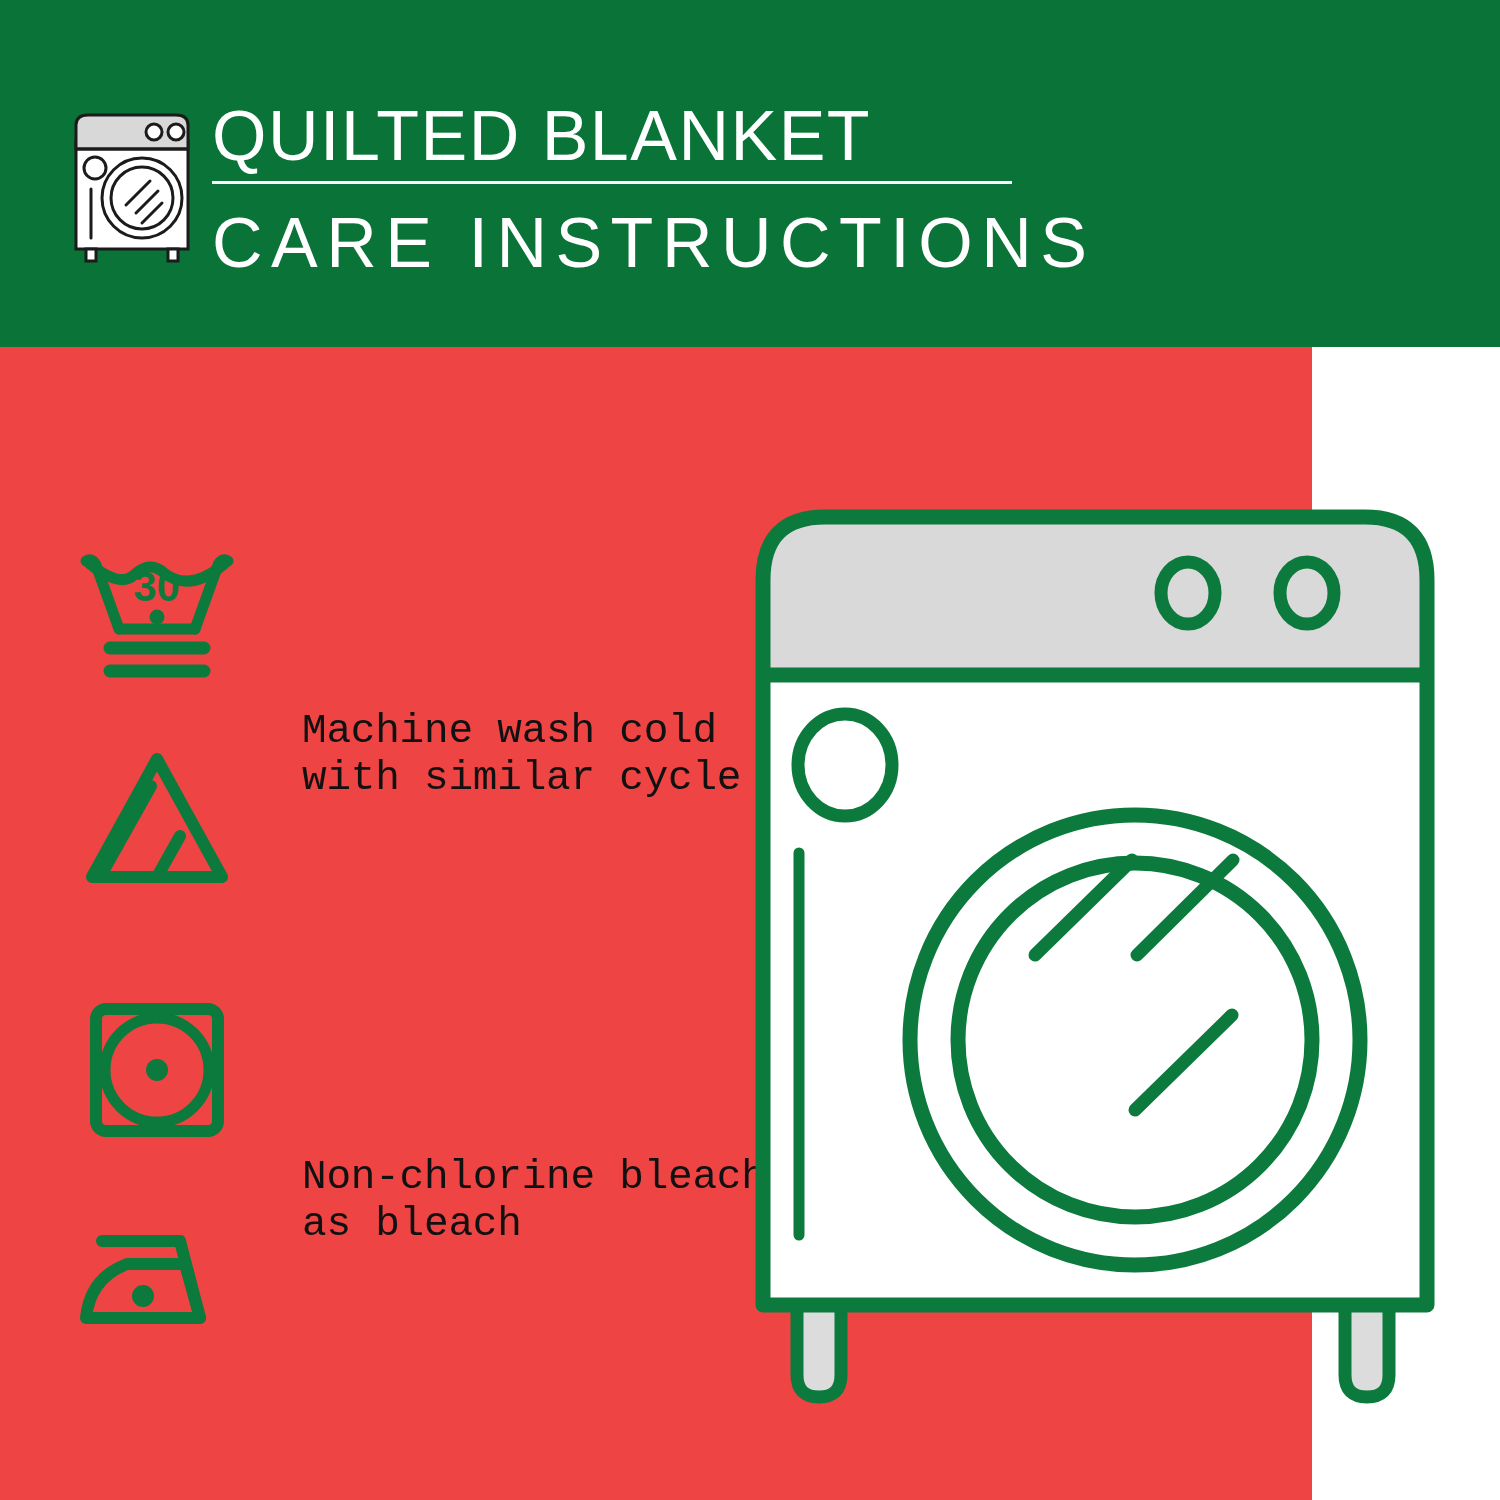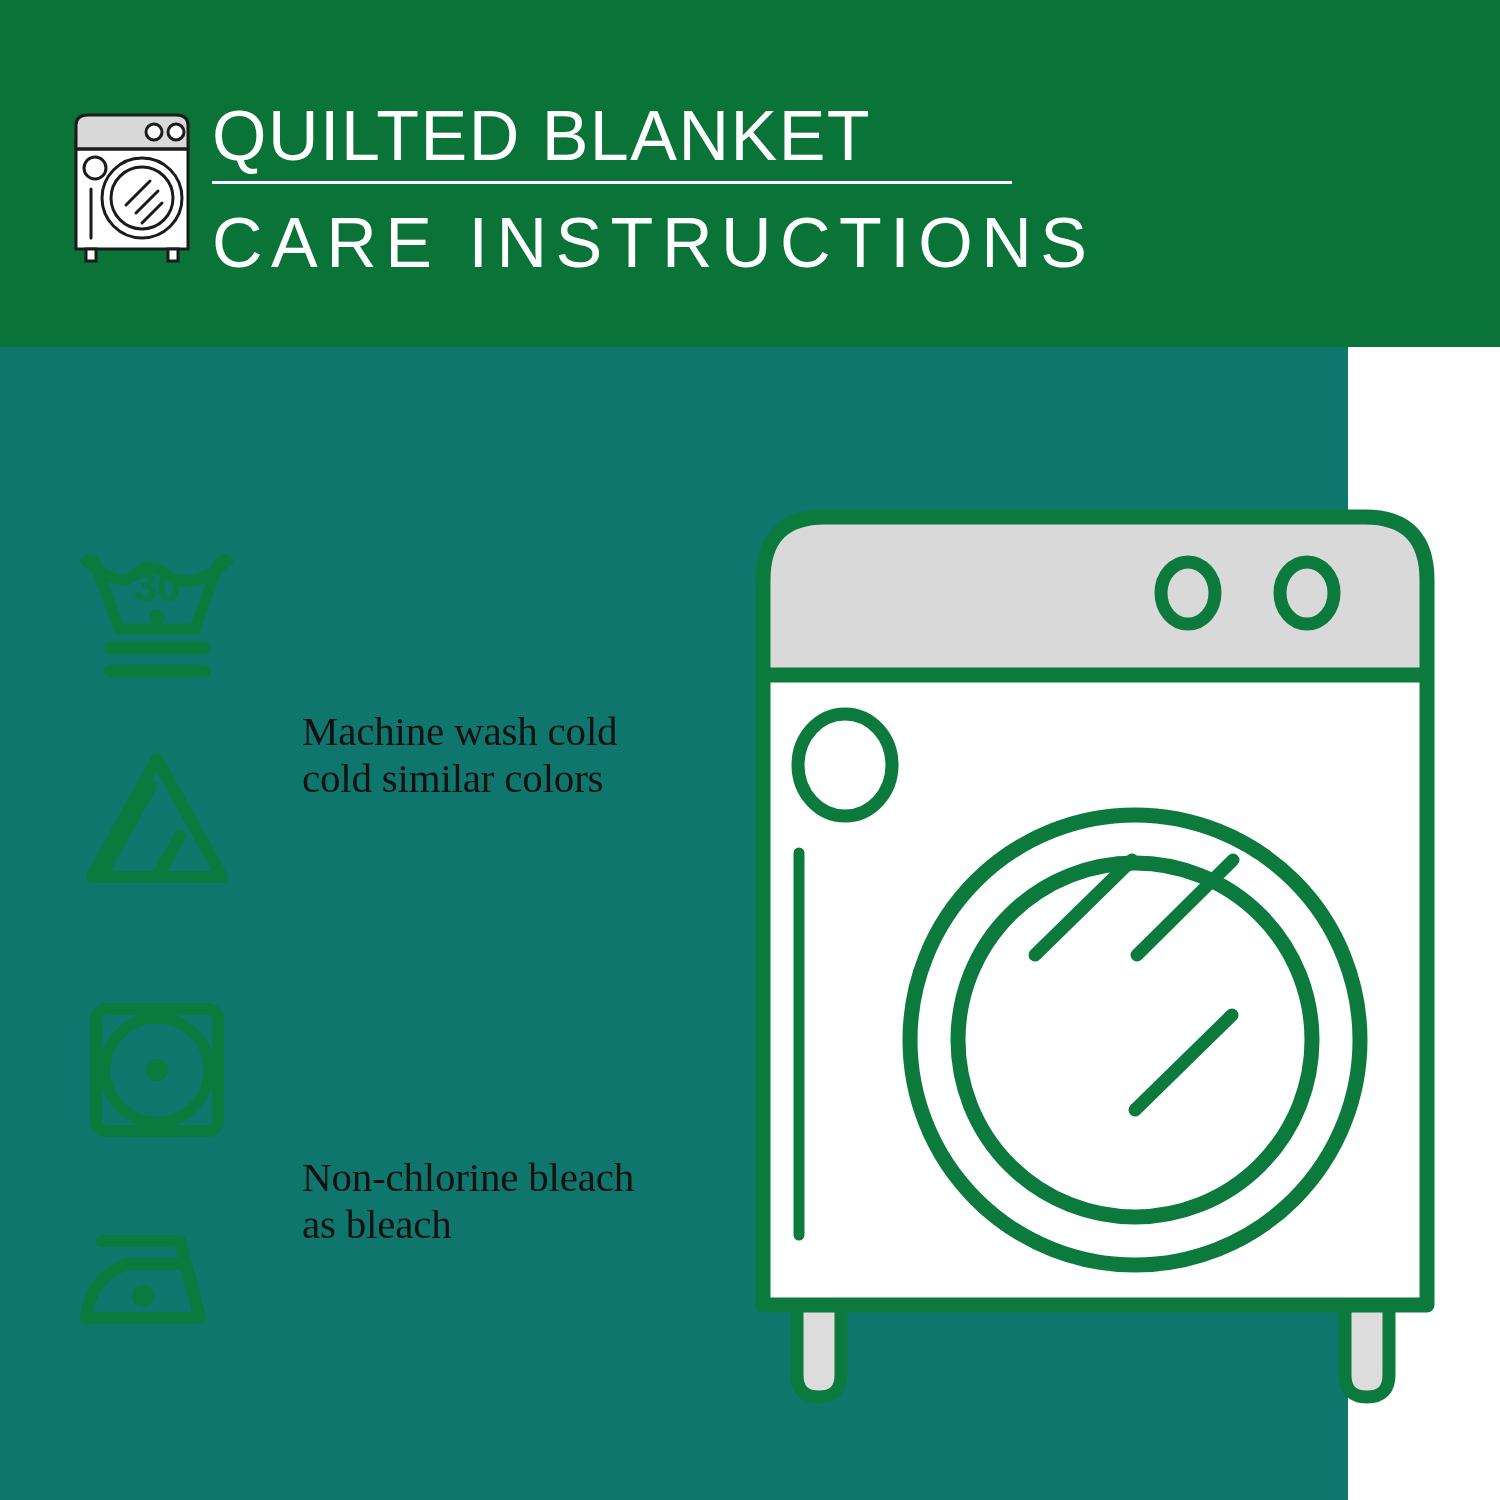--- a/index.html
+++ b/index.html
@@ -10,22 +10,21 @@
     width: 1500px;
     height: 1500px;
     background: #ffffff;
     font-family: "Liberation Sans", sans-serif;
     overflow: hidden;
   }
   #page {
     position: relative;
     width: 1312px;
     height: 1500px;
-    background: #0f766e;
-    padding-left: 36px;
+    background: #ef4444;
   }
 
   
   #header-band {
     position: absolute;
     left: 0;
     top: 0;
     width: 1500px;
     height: 347px;
     background: #0a7337;
@@ -86,21 +85,21 @@
   .care-symbol {
     position: absolute;
     left: 72px;
     top: 8px;
     width: 170px;
     height: 170px;
   }
   .care-text {
     position: absolute;
     left: 302px;
-    font-family: Liberation Serif, serif;
+    font-family: Liberation Mono, monospace;
     font-size: 41px;
     line-height: 47px;
     color: #111111;
     letter-spacing: -0.2px;
     font-weight: 400;
   }
   .care-text .ln { display: block; white-space: nowrap; }
 
   
   #row-wash   { top: 176px; }
@@ -174,21 +173,21 @@
           <text x="85" y="70" font-family="Liberation Sans, sans-serif" font-size="42" font-weight="700" fill="#0b7a3c" text-anchor="middle">30</text>
           <circle cx="85" cy="86" r="7.5" fill="#0b7a3c"></circle>
           <g stroke="#0b7a3c" stroke-width="13" stroke-linecap="round">
             <line x1="38" y1="117" x2="132" y2="117"></line>
             <line x1="38" y1="140" x2="132" y2="140"></line>
           </g>
         </svg>
       </div>
       <div class="care-text">
         <span class="ln">Machine wash cold</span>
-        <span class="ln">cold similar colors</span>
+        <span class="ln">with similar cycle</span>
       </div>
     </div>
 
     <div class="care-row" id="row-bleach">
       <div class="care-symbol">
         <svg viewBox="0 0 170 170" width="170" height="170" aria-hidden="true">
           <g fill="none" stroke="#0b7a3c" stroke-width="12" stroke-linecap="round" stroke-linejoin="round">
             <path d="M85 22 L150 140 L20 140 Z"></path>
             <line x1="79" y1="49" x2="28" y2="140"></line>
             <line x1="108" y1="99" x2="85" y2="140"></line>

